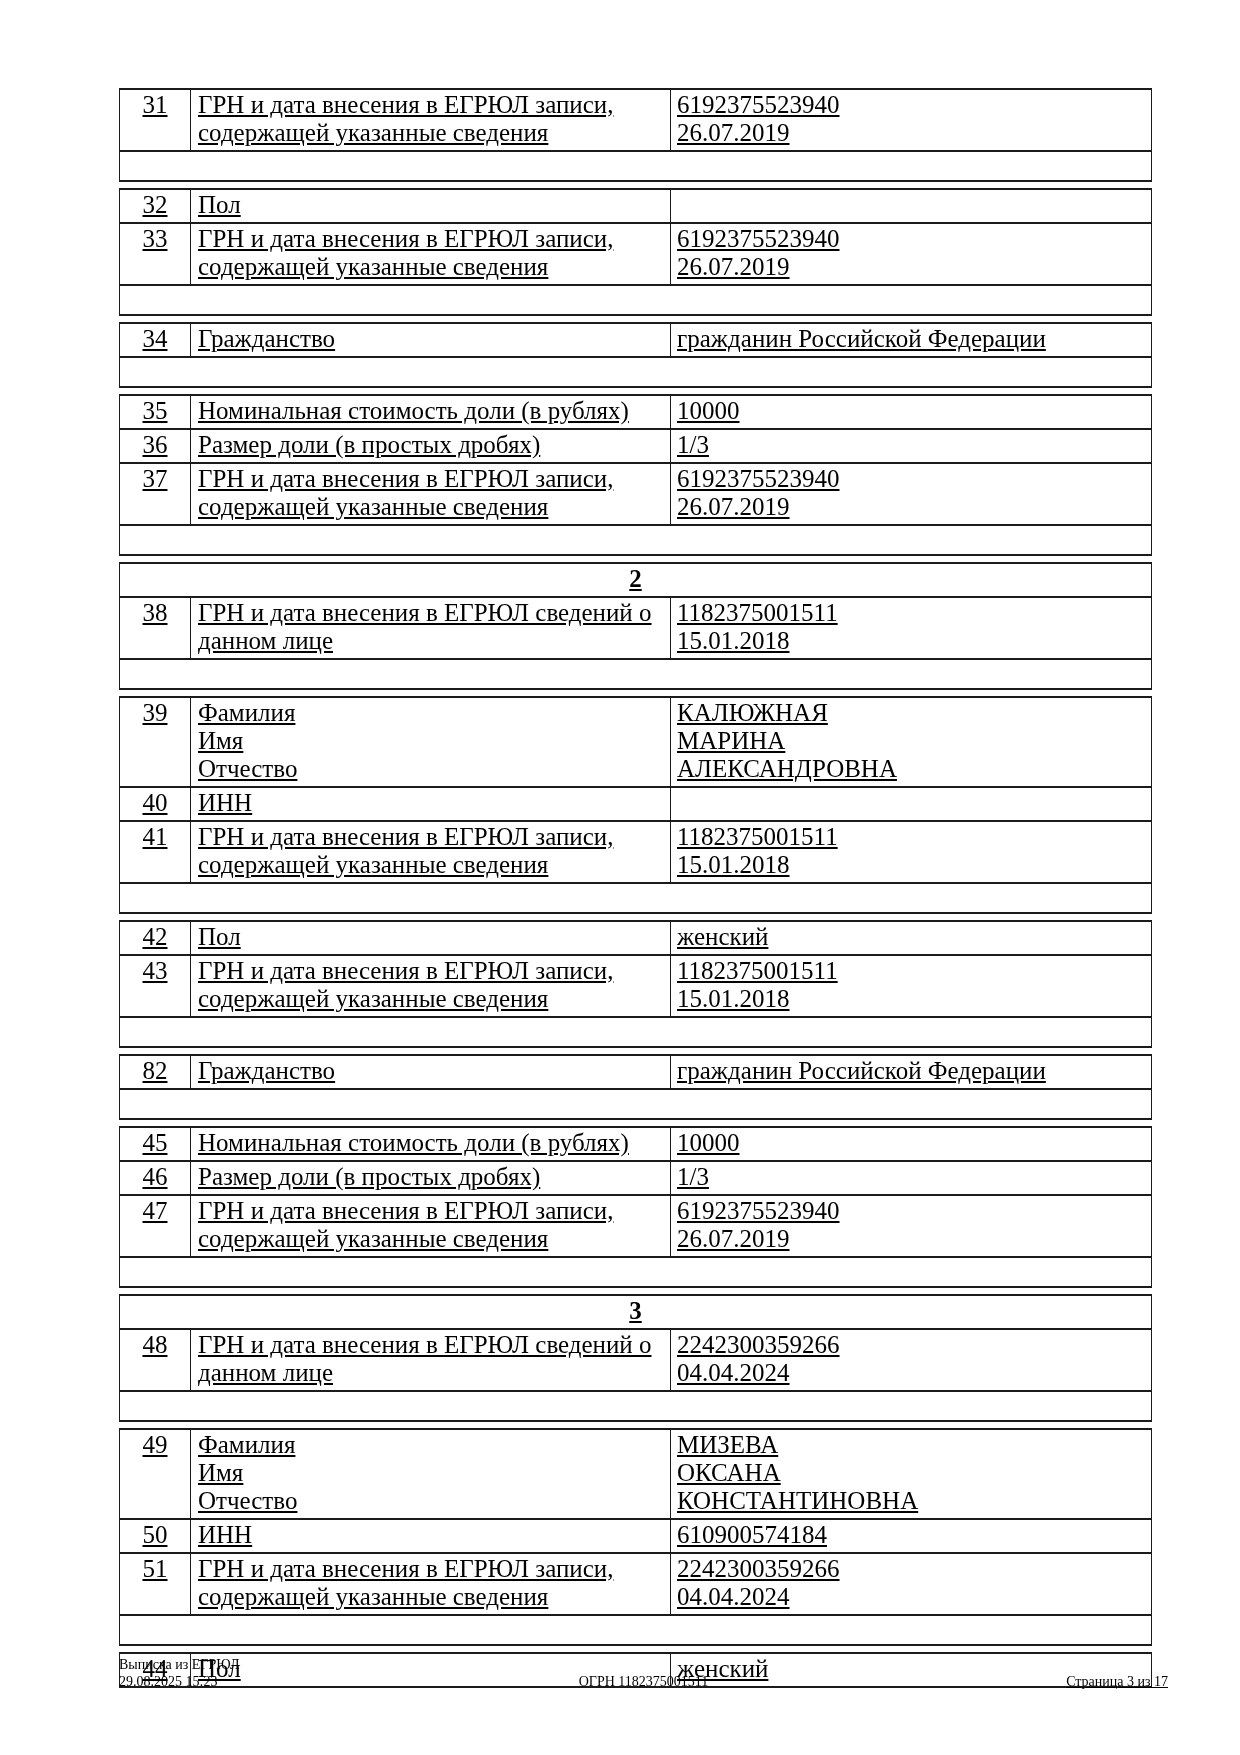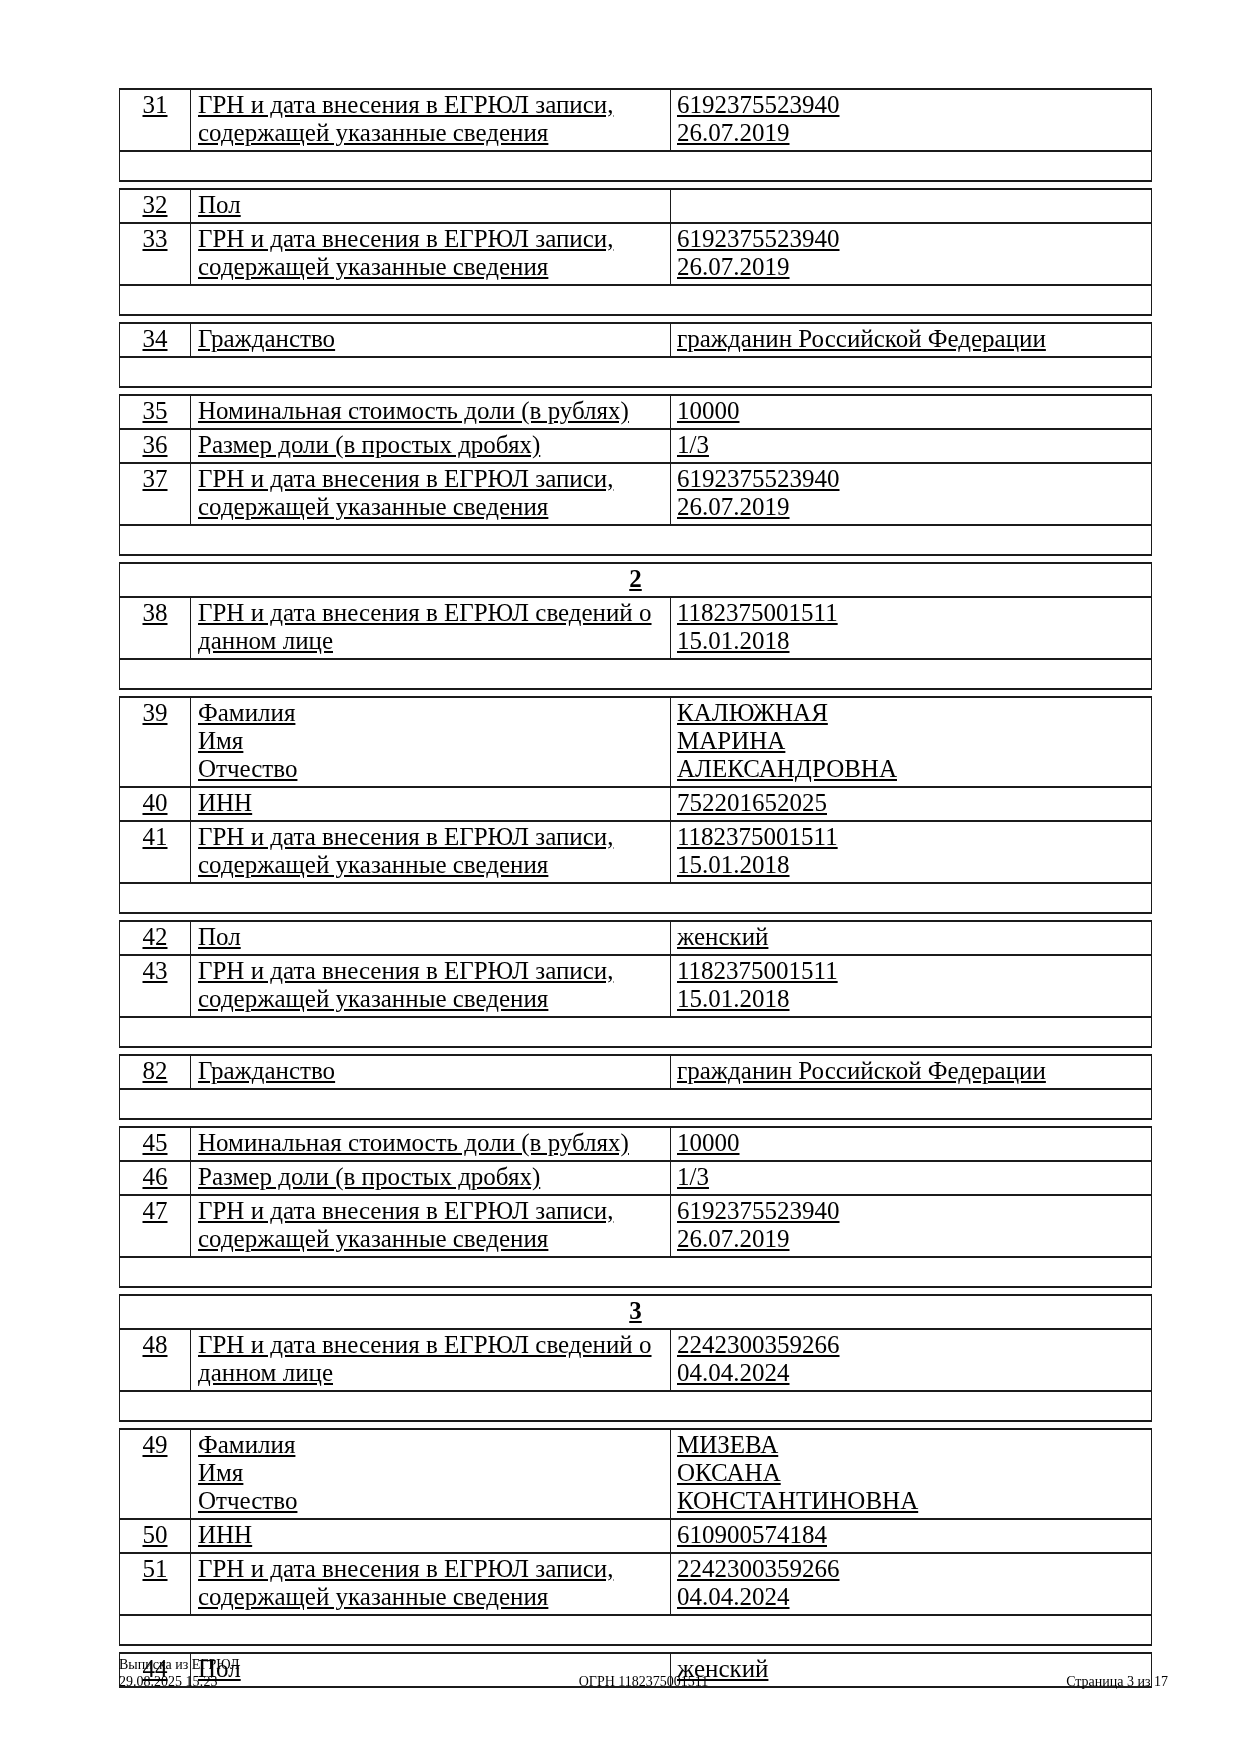--- a/index.html
+++ b/index.html
@@ -79,21 +79,21 @@
     left: 119px;
     top: 1657px;
     width: 1049px;
     display: flex;
     align-items: flex-end;
     font-size: 14px;
     line-height: 16.5px;
   }
   .footer-left   { flex: 1 1 0; text-align: left; }
   .footer-center { flex: 1 1 0; text-align: center; }
-  .footer-right  { flex: 1 1 0; text-align: right; }
+  .footer-right  { flex: 1 1 0; text-align: right; text-decoration: underline; }
 </style>
 </head>
 <body>
 
 <div class="page">
 
   <div class="table-area">
       <div class="t-block">
         <div class="t-row">
           <div class="c-num">31</div>
@@ -165,21 +165,20 @@
           <div class="c-label">Фамилия
 Имя
 Отчество</div>
           <div class="c-value">КАЛЮЖНАЯ
 МАРИНА
 АЛЕКСАНДРОВНА</div>
         </div>
         <div class="t-row">
           <div class="c-num">40</div>
           <div class="c-label">ИНН</div>
-          <div class="c-value">752201652025</div>
         </div>
         <div class="t-row">
           <div class="c-num">41</div>
           <div class="c-label">ГРН и дата внесения в ЕГРЮЛ записи,
 содержащей указанные сведения</div>
           <div class="c-value">1182375001511
 15.01.2018</div>
         </div>
         <div class="t-row t-spacer"></div>
       </div>

